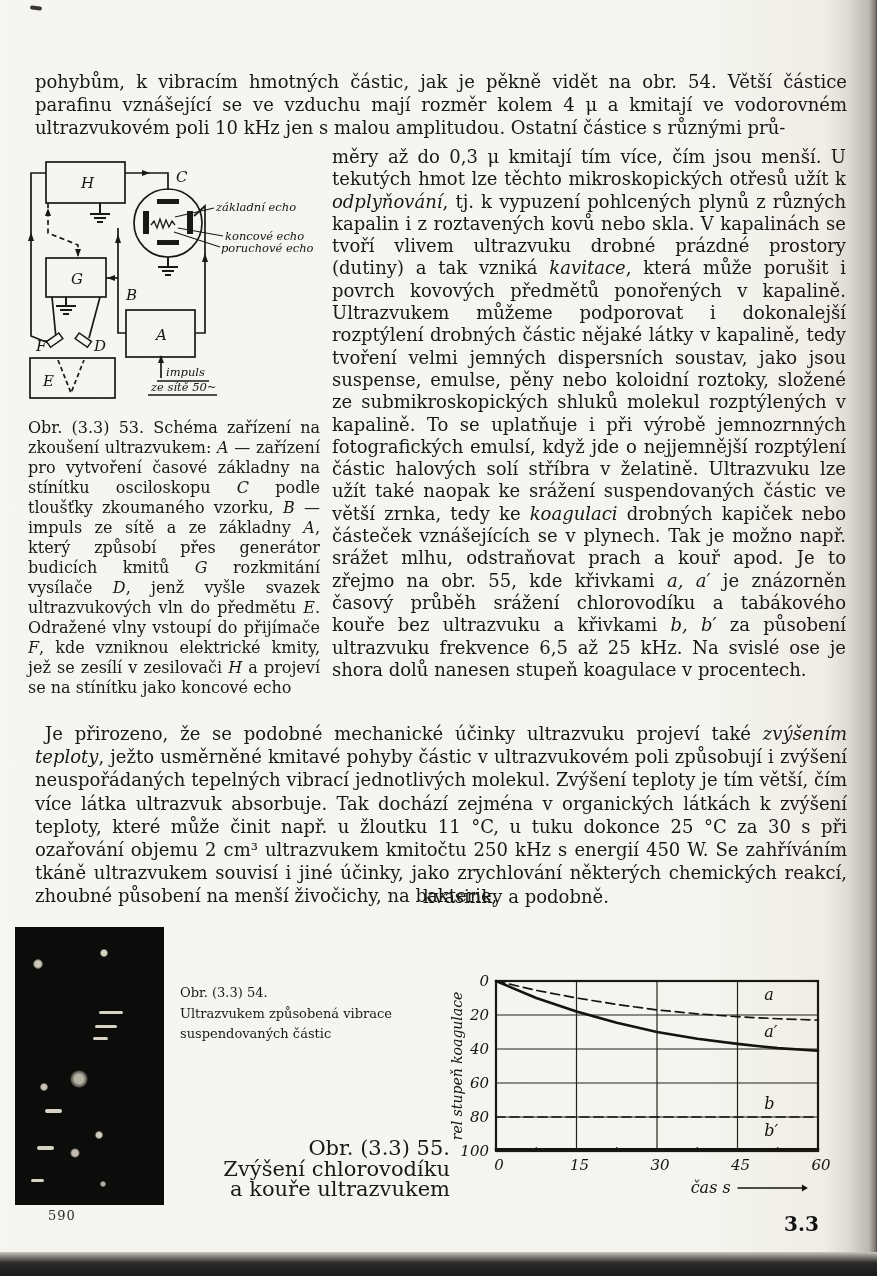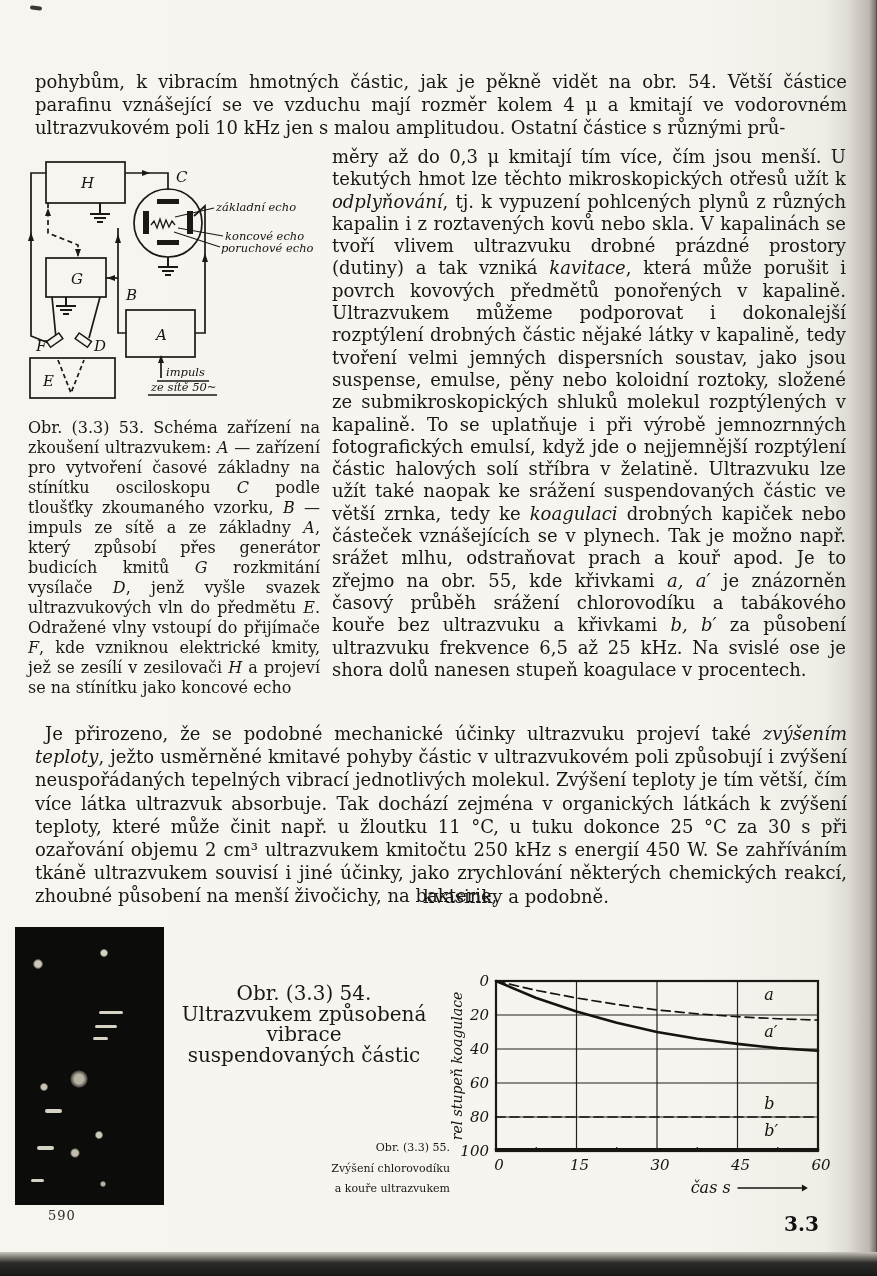--- a/index.html
+++ b/index.html
@@ -21,23 +21,23 @@
   .colright{position:absolute;left:332px;top:146px;width:514px;height:576px;overflow:hidden;
     font-size:18px;line-height:22.3px;text-align:justify;}
   .para2{position:absolute;left:35px;top:722px;width:812px;
     font-size:18px;line-height:23.2px;text-align:justify;text-indent:10px;}
   .para2-last{position:absolute;left:35px;top:885px;width:812px;
     font-size:18px;line-height:23.2px;padding-left:150px;box-sizing:border-box;text-align:center;}
 
   .cap53{position:absolute;left:28px;top:418px;width:292px;
     font-size:16px;line-height:20px;text-align:justify;}
   .cap54{position:absolute;left:180px;top:983px;width:248px;
-    font-size:20px;line-height:20.5px;text-align:center;}
+    font-size:13px;line-height:20.5px;}
   .cap55{position:absolute;left:185px;top:1138px;width:265px;
-    font-size:11px;line-height:20.5px;text-align:right;}
+    font-size:21px;line-height:20.5px;text-align:right;}
 
   .diagram{position:absolute;left:18px;top:150px;}
   .chart{position:absolute;left:448px;top:973px;}
 
   .photo{position:absolute;left:15px;top:927px;width:149px;height:278px;
     background-color:#0c0c0b;
     background-image:
       radial-gradient(circle 7px  at 23px  37px, #cdc8b9 0 45%, rgba(205,200,185,.3) 68%, transparent 72%),
       radial-gradient(circle 6px  at 89px  26px, #d5d1c3 0 45%, transparent 72%),
       radial-gradient(circle 12px at 64px 152px, #b7b2a4 0 38%, rgba(183,178,164,.35) 68%, transparent 74%),

